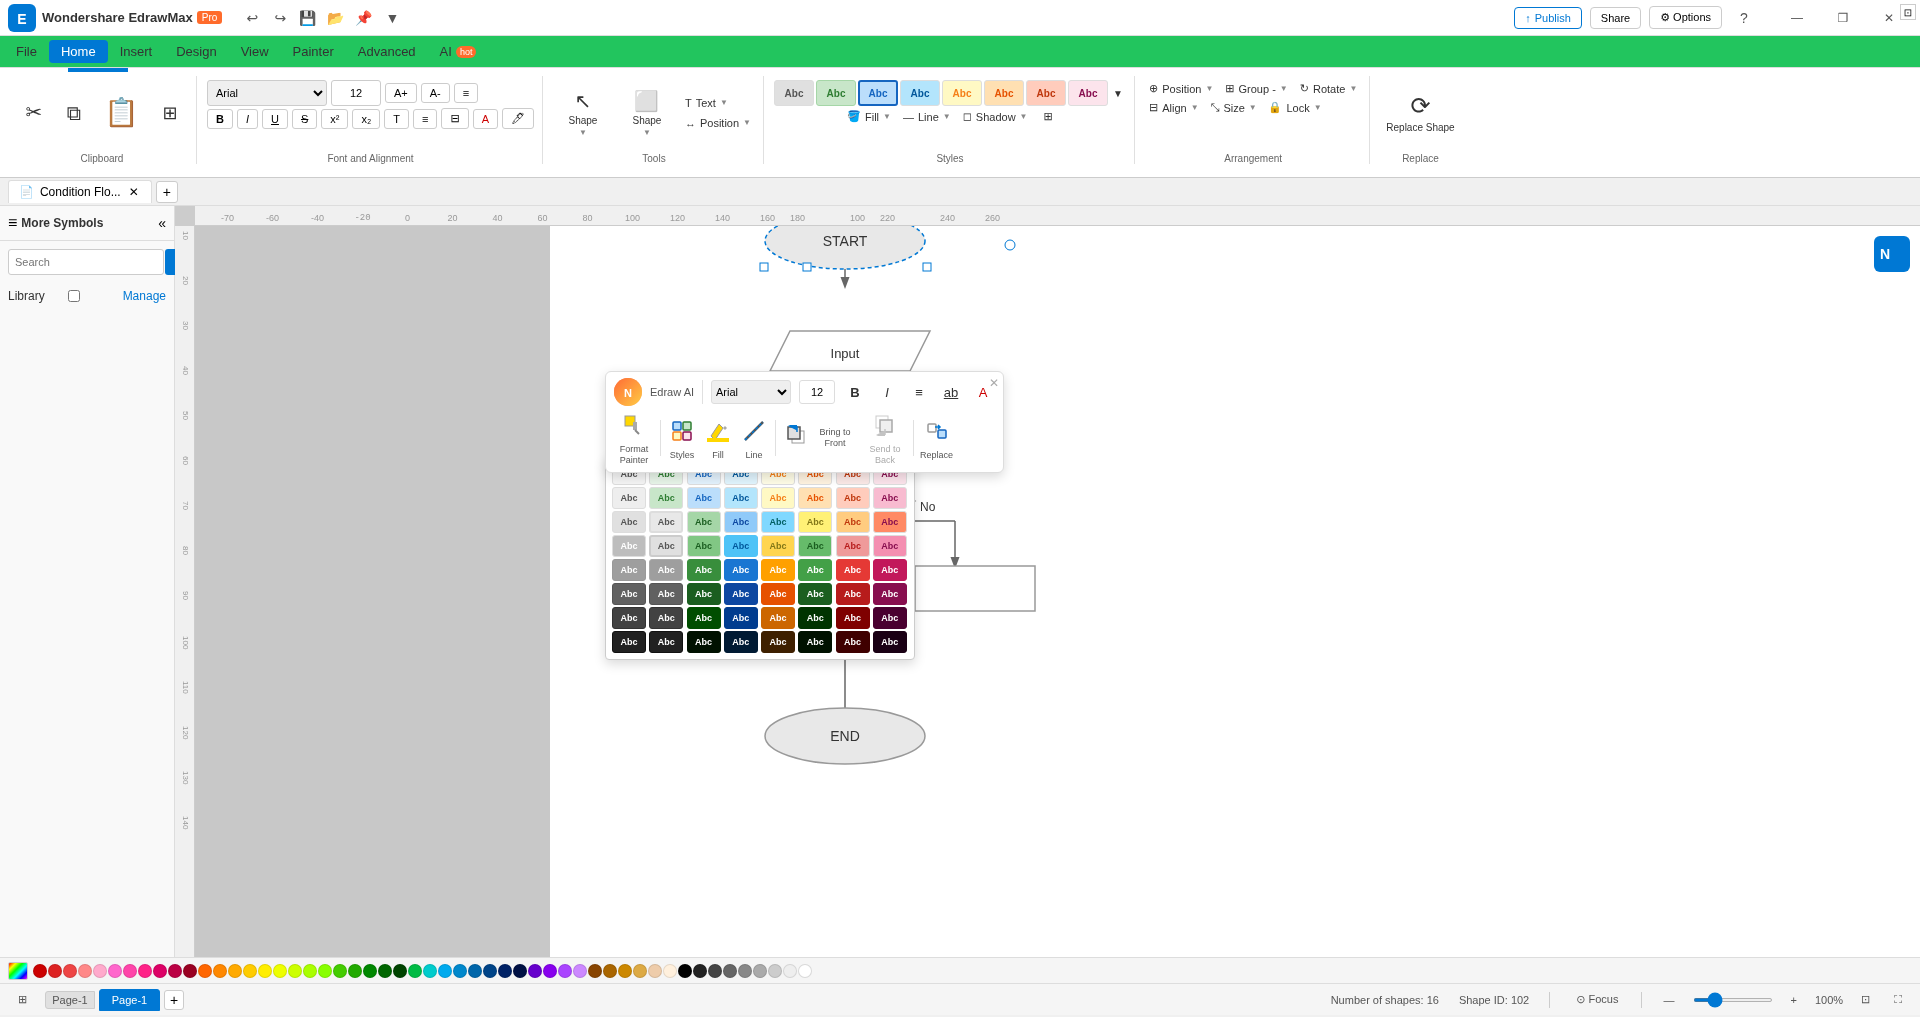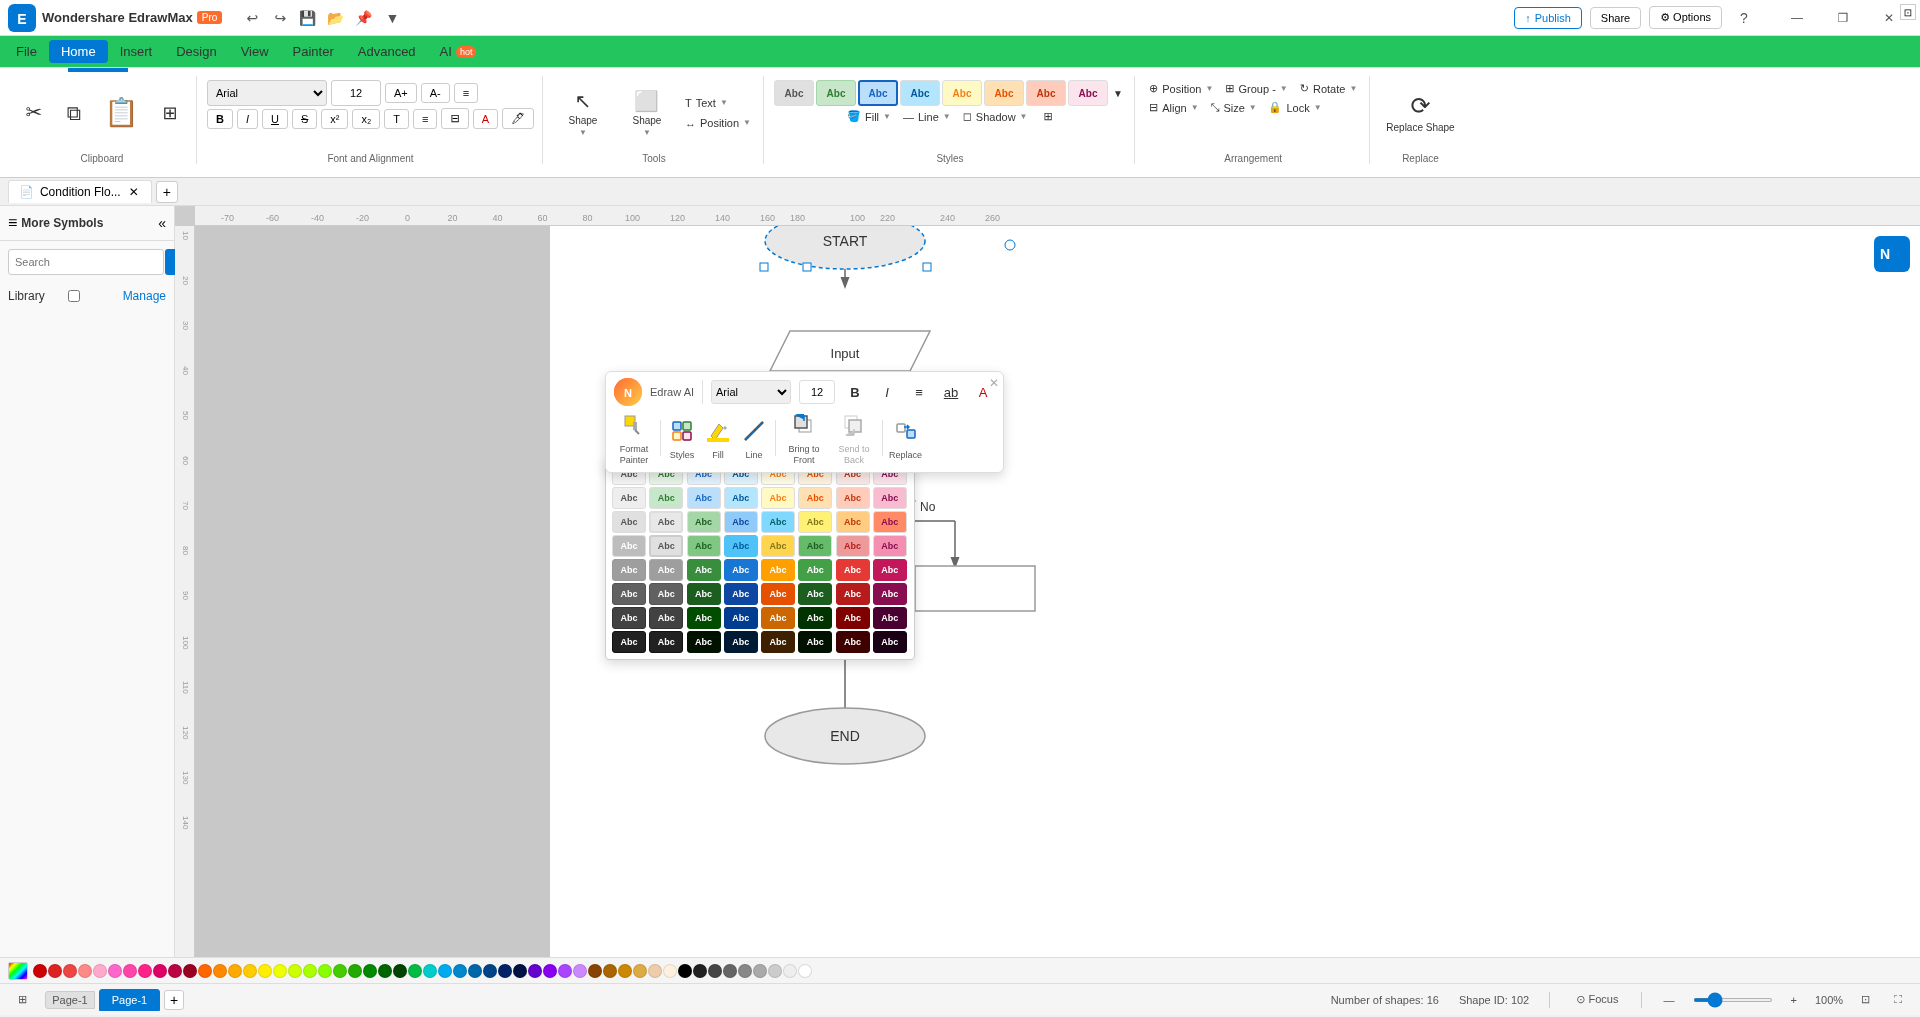--- a/index.html
+++ b/index.html
@@ -430,21 +430,21 @@
     </div>
   </div>
 
   <div id="canvas-area" style="flex:1;background:#cccccc;position:relative;overflow:hidden;">
 
     <div style="position:absolute;top:0;left:20px;right:0;height:20px;background:#f0f0f0;border-bottom:1px solid #ccc;display:flex;align-items:flex-end;font-size:9px;color:#999;overflow:hidden;padding-bottom:2px;">
       <div style="display:flex;gap:0;padding-left:10px;">
         <span style="min-width:45px;text-align:center;">-70</span>
         <span style="min-width:45px;text-align:center;">-60</span>
         <span style="min-width:45px;text-align:center;">-40</span>
-        <span style="min-width:45px;text-align:center;">-20</span>
+        <span style="min-width:45px;text-align:center;font-family:Liberation Mono, monospace;">-20</span>
         <span style="min-width:45px;text-align:center;">0</span>
         <span style="min-width:45px;text-align:center;">20</span>
         <span style="min-width:45px;text-align:center;">40</span>
         <span style="min-width:45px;text-align:center;">60</span>
         <span style="min-width:45px;text-align:center;">80</span>
         <span style="min-width:45px;text-align:center;">100</span>
         <span style="min-width:45px;text-align:center;">120</span>
         <span style="min-width:45px;text-align:center;">140</span>
         <span style="min-width:45px;text-align:center;">160</span>
         <span style="min-width:45px;text-align:left;">180</span>
@@ -602,21 +602,21 @@
             <div style="display:flex;flex-direction:column;align-items:center;gap:1px;">
               <button style="border:none;background:none;cursor:pointer;padding:4px;">
                 <svg width="22" height="22" viewBox="0 0 22 22">
                   <line x1="2" y1="20" x2="20" y2="2" stroke="#555" stroke-width="2.5"></line>
                   <line x1="2" y1="20" x2="20" y2="2" stroke="#0078d4" stroke-width="1.5" stroke-dasharray="3,2"></line>
                 </svg>
               </button>
               <span style="font-size:9px;color:#555;">Line</span>
             </div>
             <div style="width:1px;height:36px;background:#e0e0e0;"></div>
-            <div style="display:flex;flex-direction:column;align-items:center;gap:1px;">
+            <div style="display:flex;flex-direction:row;align-items:center;gap:1px;">
               <button style="border:none;background:none;cursor:pointer;padding:4px;">
                 <svg width="22" height="22" viewBox="0 0 22 22">
                   <rect x="6" y="6" width="12" height="12" fill="white" stroke="#999" stroke-width="1"></rect>
                   <rect x="2" y="2" width="12" height="12" fill="#e0e0e0" stroke="#555" stroke-width="1.5"></rect>
                   <line x1="11" y1="7" x2="11" y2="1" stroke="#0078d4" stroke-width="1.5" marker-end="url(#arrowUp)"></line>
                   <defs>
                       <marker id="arrowUp" markerWidth="6" markerHeight="6" refX="3" refY="6" orient="auto">
                         <path d="M0,6 L3,0 L6,6 Z" fill="#0078d4"></path>
                       </marker>
                     </defs>

